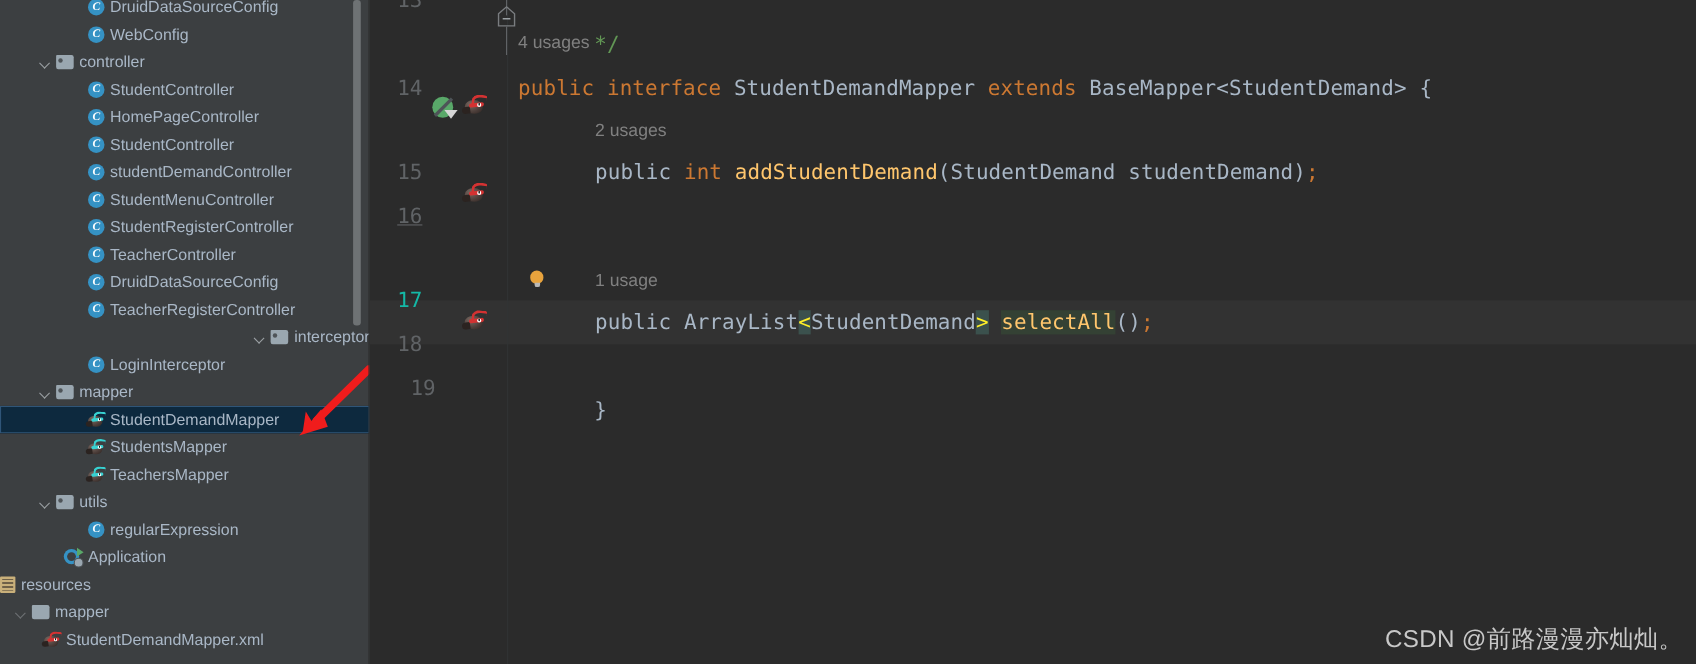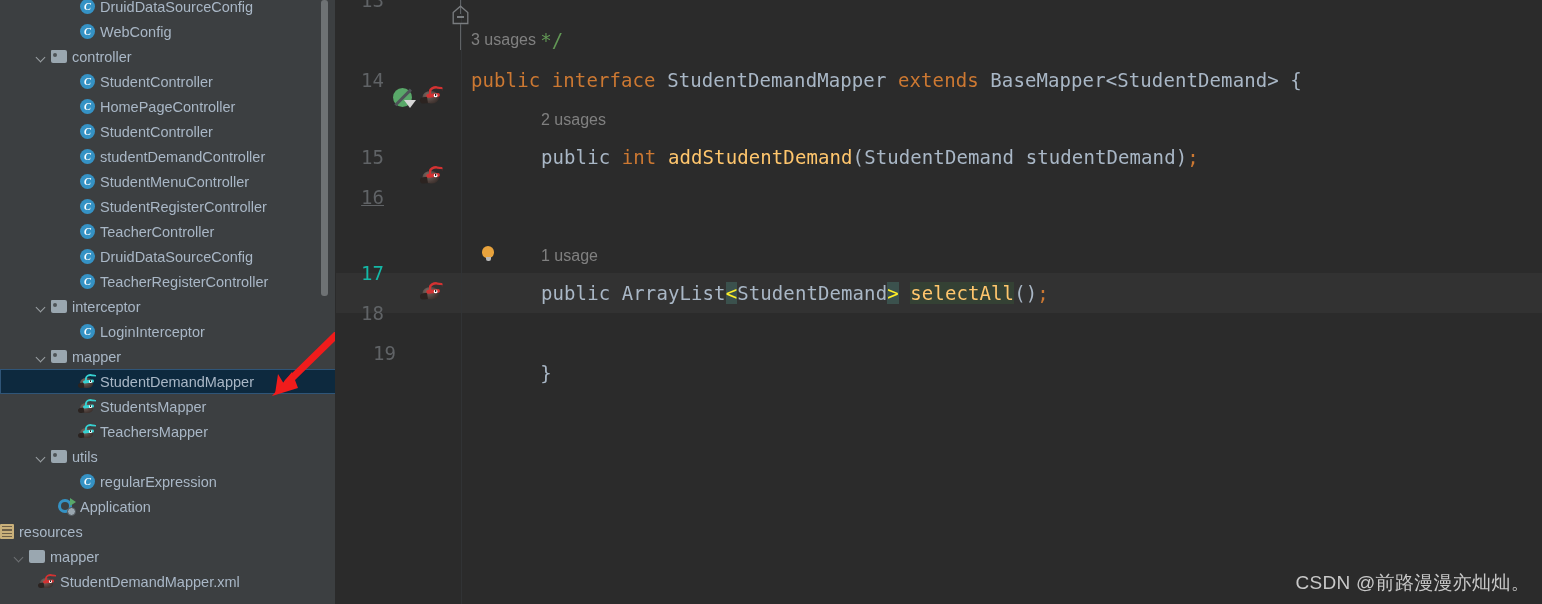--- a/index.html
+++ b/index.html
@@ -357,21 +357,21 @@
   }
   .ident-hl {
     background: #344134;
   }
 
   
   #watermark {
     position: absolute;
     right: 12px; bottom: 8px;
     font-family: "Liberation Sans", sans-serif;
-    font-size: 19px;
+    font-size: 22px;
     color: #C8C8C8;
     white-space: nowrap;
     letter-spacing: 0.3px;
   }
 </style>
 </head>
 <body>
 
 <div id="app">
 
@@ -431,21 +431,21 @@
         <div class="tree-row" style="position: absolute; left: 0px; right: 0px; top: 244px;">
           <div style="width: 80px; flex: 0 0 80px;"></div>
           <span class="ico ico-class">C</span>
           <span class="tree-label">DruidDataSourceConfig</span>
         </div>
         <div class="tree-row" style="position: absolute; left: 0px; right: 0px; top: 269px;">
           <div style="width: 80px; flex: 0 0 80px;"></div>
           <span class="ico ico-class">C</span>
           <span class="tree-label">TeacherRegisterController</span>
         </div>
-        <div class="tree-row" style="position: absolute; left: 0px; right: 0px; top: 294px;">
+        <div class="tree-row" style="position: absolute; left: 17px; right: 0px; top: 294px; justify-content: flex-end;">
           <div style="width: 36px; flex: 0 0 36px;"></div>
           <span class="twisty open"></span>
           <span class="ico ico-folder"></span>
           <span class="tree-label">interceptor</span>
         </div>
         <div class="tree-row" style="position: absolute; left: 0px; right: 0px; top: 319px;">
           <div style="width: 80px; flex: 0 0 80px;"></div>
           <span class="ico ico-class">C</span>
           <span class="tree-label">LoginInterceptor</span>
         </div>
@@ -604,21 +604,21 @@
       <div class="bulb">
           <div class="glass"></div>
           <div class="base"></div>
         </div>
     </div>
 
     <div class="code-text" style="left:135px; top:-20px;">
       <span class="comment">*/</span>
     </div>
 
-    <div class="hint" style="left:135px; top:20px;">3 usages</div>
+    <div class="hint" style="left:135px; top:20px;">4 usages</div>
 
     <div class="code-text" style="left:135px; top:60px;"><span class="kw">public</span><span class="plain"> </span><span class="kw">interface</span><span class="plain"> </span><span class="cls">StudentDemandMapper</span><span class="plain"> </span><span class="kw">extends</span><span class="plain"> </span><span class="cls">BaseMapper&lt;StudentDemand&gt;</span><span class="plain"> </span><span class="punct">{</span></div>
 
     <div class="hint" style="left:205px; top:100px;">2 usages</div>
 
     <div class="code-text" style="left:205px; top:137px;"><span class="plain">public</span><span class="plain"> </span><span class="kw">int</span><span class="plain"> </span><span class="mth">addStudentDemand</span><span class="punct">(</span><span class="cls">StudentDemand</span><span class="plain"> </span><span class="cls">studentDemand</span><span class="punct">)</span><span class="semi">;</span></div>
 
     <div class="hint" style="left:205px; top:236px;">1 usage</div>
 
     <div class="code-text" style="left:205px; top:273px;"><span class="plain">public</span><span class="plain"> </span><span class="cls">ArrayList</span><span class="brace-hl">&lt;</span><span class="cls">StudentDemand</span><span class="brace-hl">&gt;</span><span class="plain"> </span><span class="mth ident-hl">selectAll</span><span class="punct">()</span><span class="semi">;</span></div>

